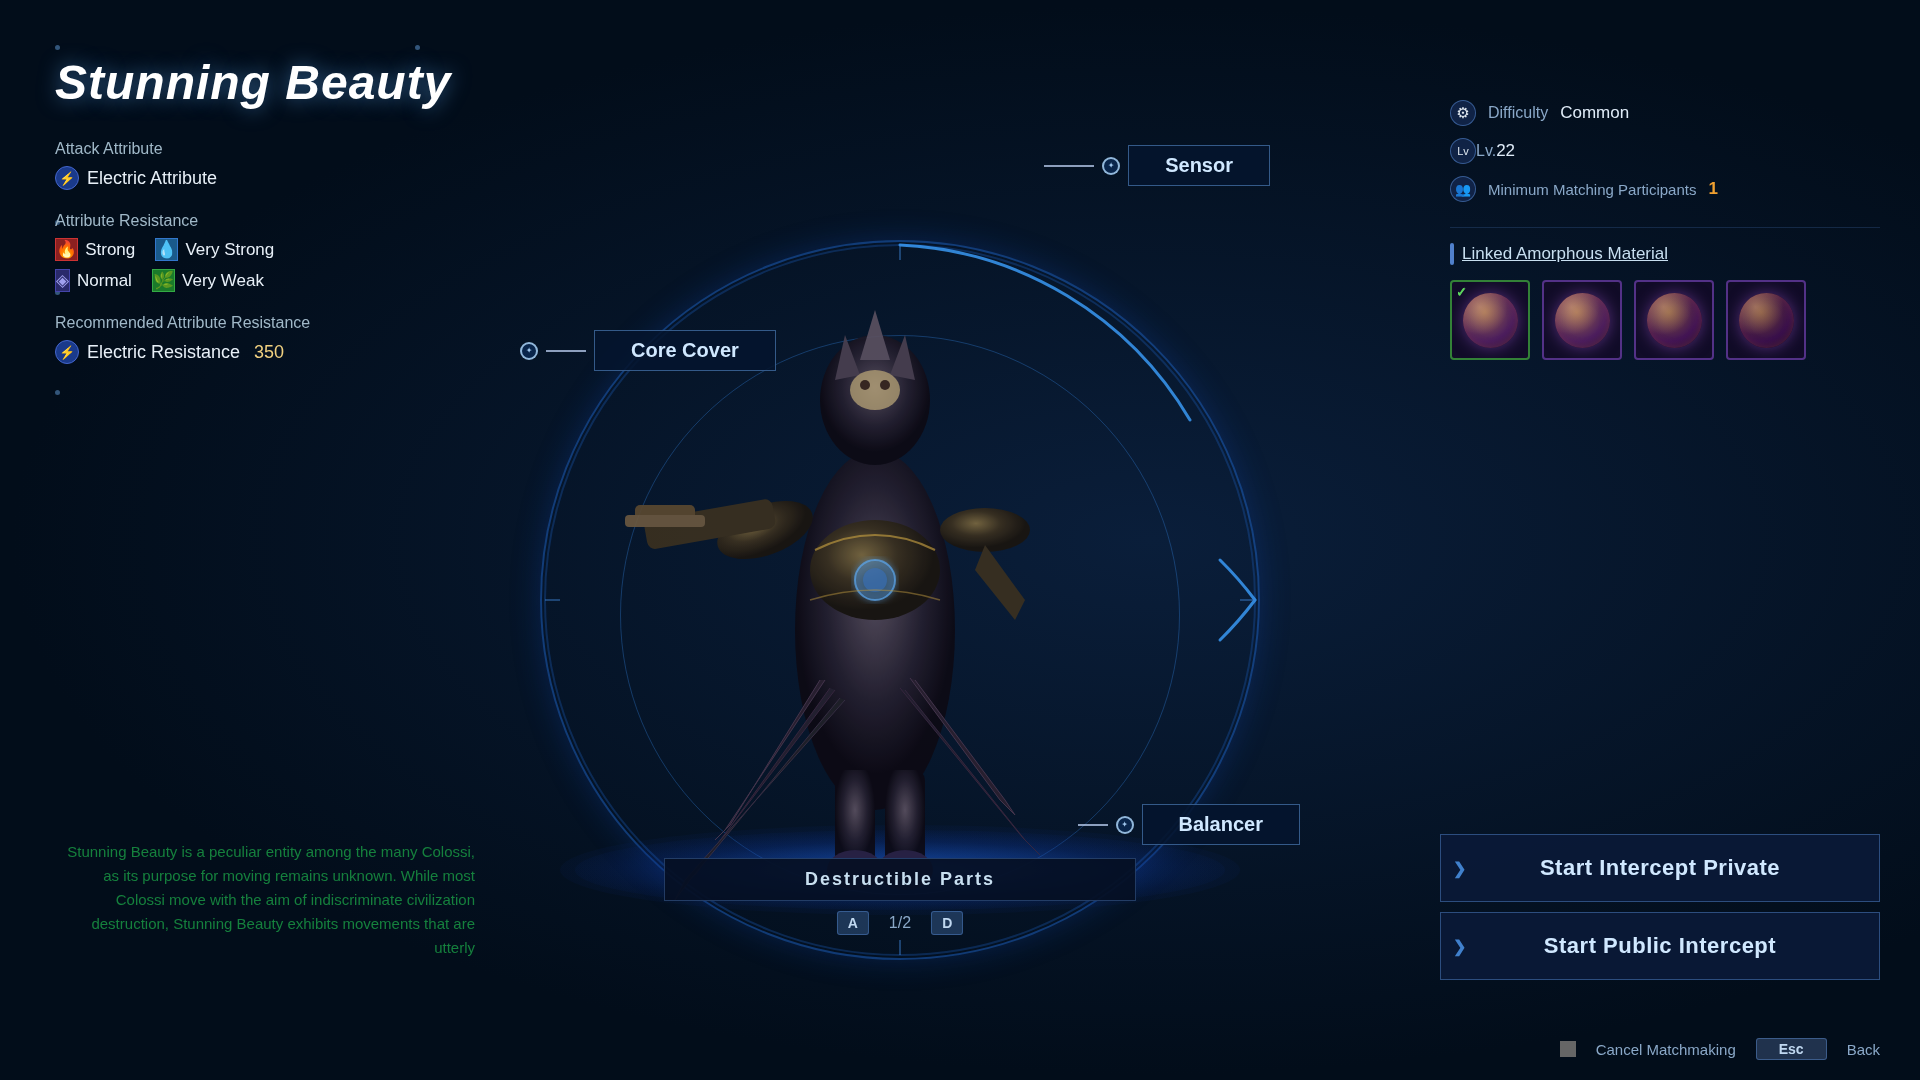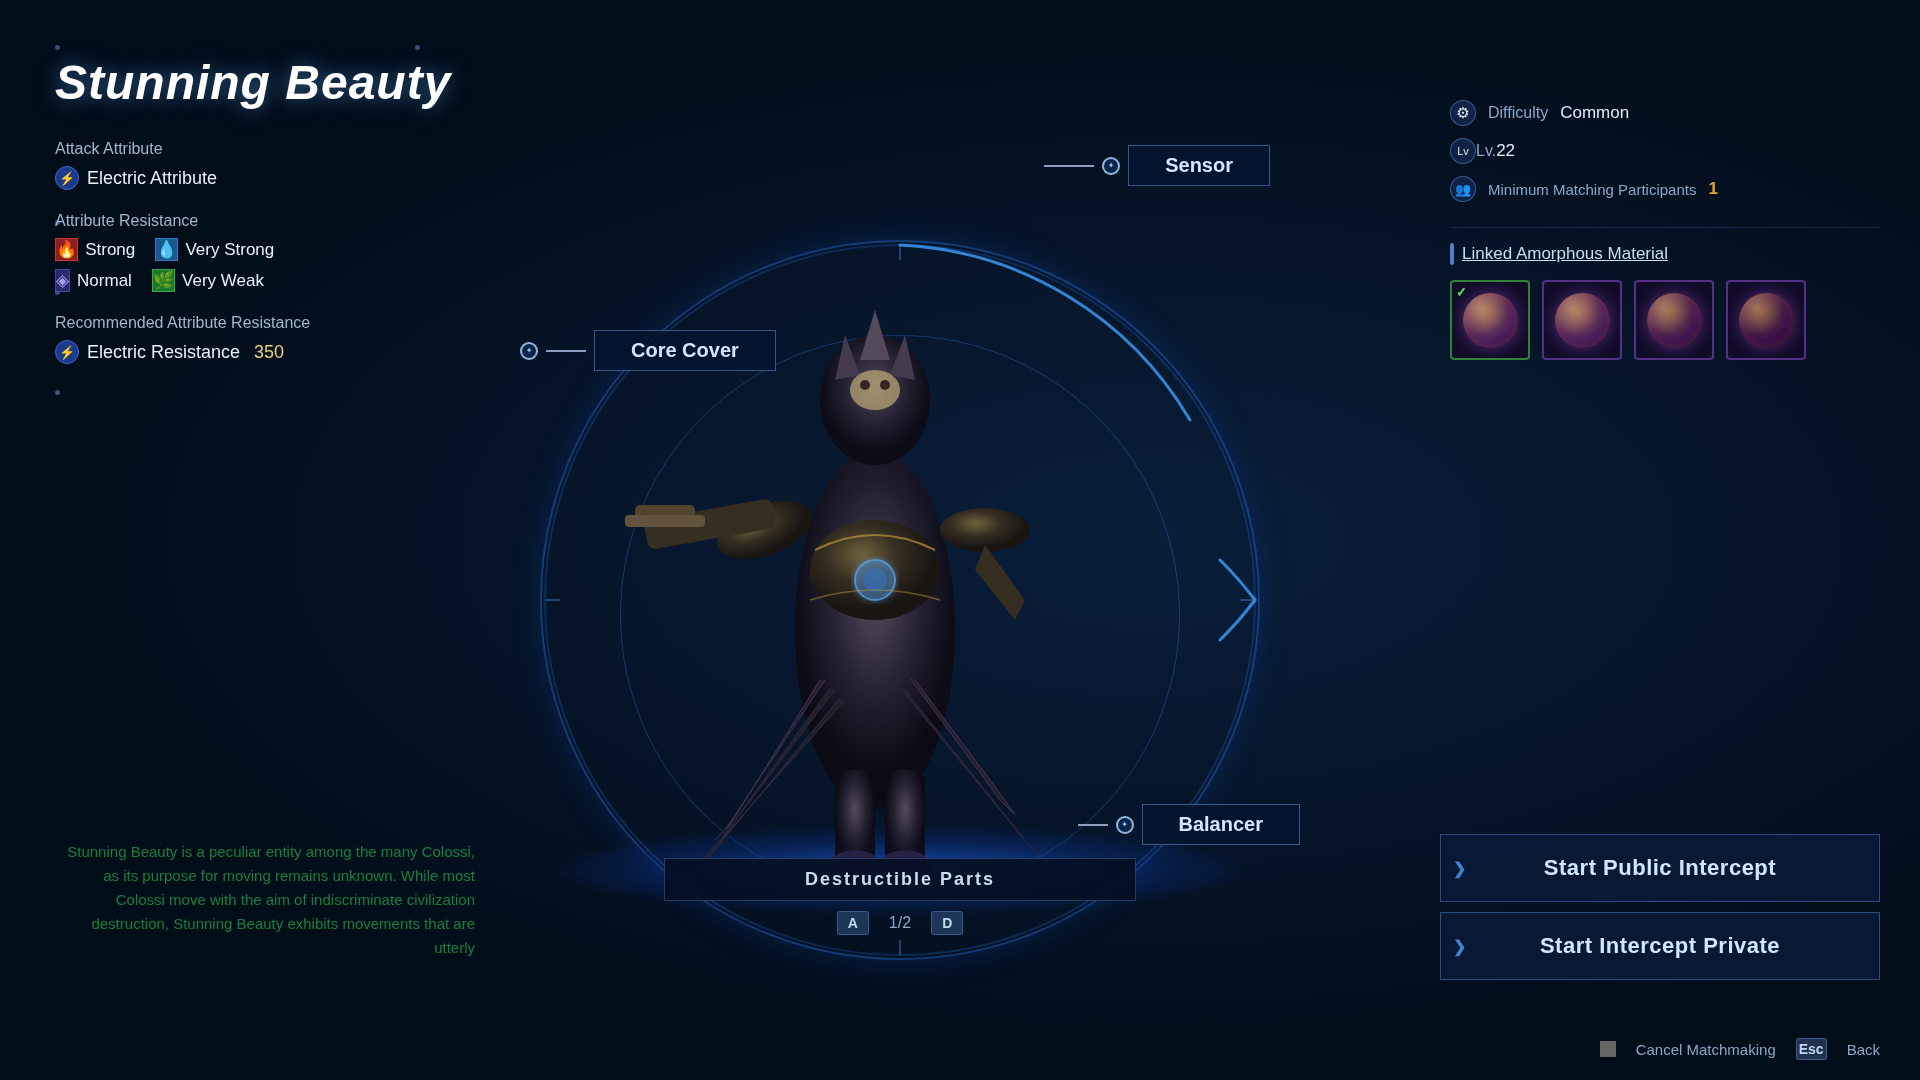--- a/index.html
+++ b/index.html
@@ -373,21 +373,21 @@
       display: flex;
       align-items: center;
       gap: 20px;
       font-size: 15px;
       color: #8aa8c8;
     }
 
     .key-badge {
       background: rgba(40,60,90,0.8);
       border: 1px solid rgba(80,120,180,0.6);
-      padding: 2px 2px;
+      padding: 2px 22px;
       font-size: 14px;
       border-radius: 3px;
       color: #c0d8f0;
       font-weight: bold;
     }
 
     
     .deco-dot {
       position: absolute;
       width: 5px;
@@ -708,22 +708,22 @@
       </div>
       <div class="material-item">
         <div class="material-orb" style="background:radial-gradient(circle at 40% 35%, rgba(130,80,50,0.8) 0%, rgba(60,15,80,0.9) 60%, rgba(20,5,35,1) 100%);"></div>
       </div>
     </div>
   </div>
 
 </div>
 
 <div class="action-buttons">
+  <button class="action-btn">Start Intercept Private</button>
   <button class="action-btn">Start Public Intercept</button>
-  <button class="action-btn">Start Intercept Private</button>
 </div>
 
 <div class="bottom-bar">
   <span style="width:16px;height:16px;background:#666;display:inline-block;"></span>
   <span style="cursor:pointer;">Cancel Matchmaking</span>
   <span class="key-badge">Esc</span>
   <span style="cursor:pointer;">Back</span>
 </div>
 
 </body></html>

